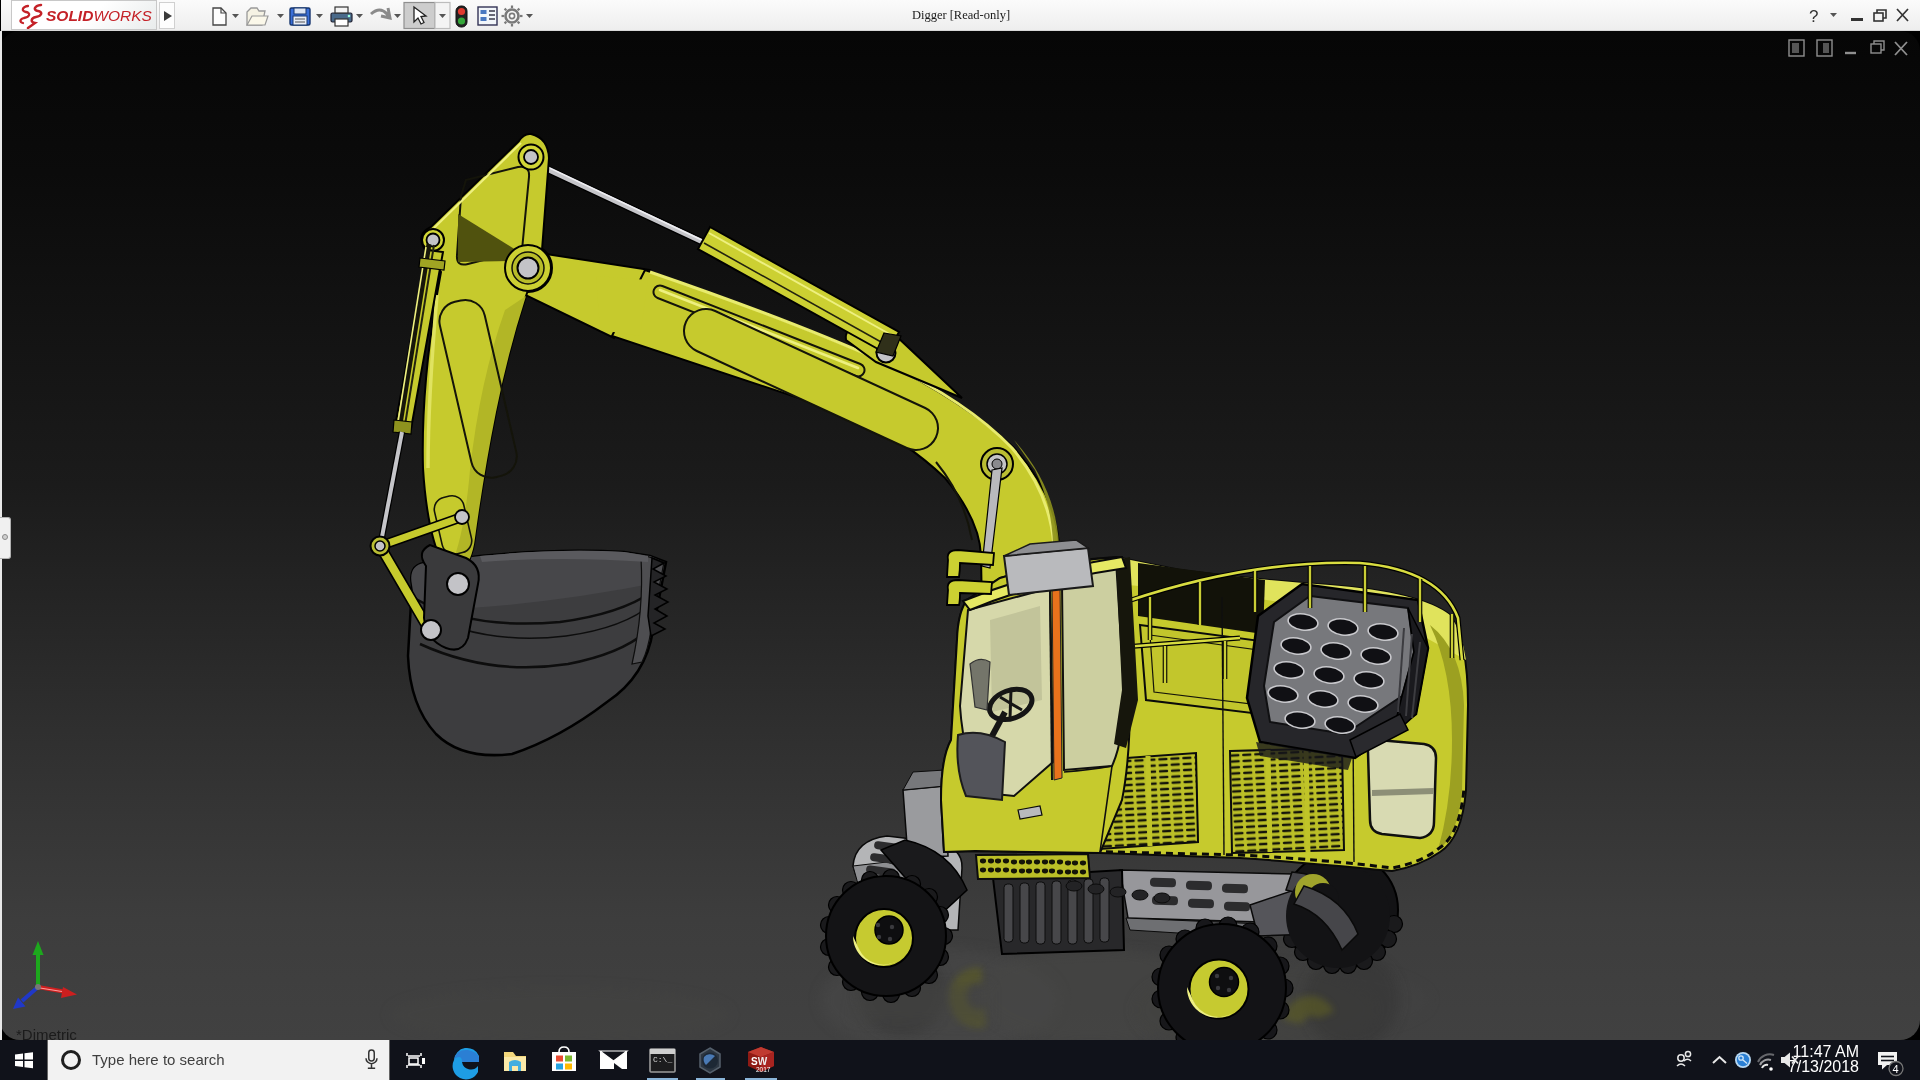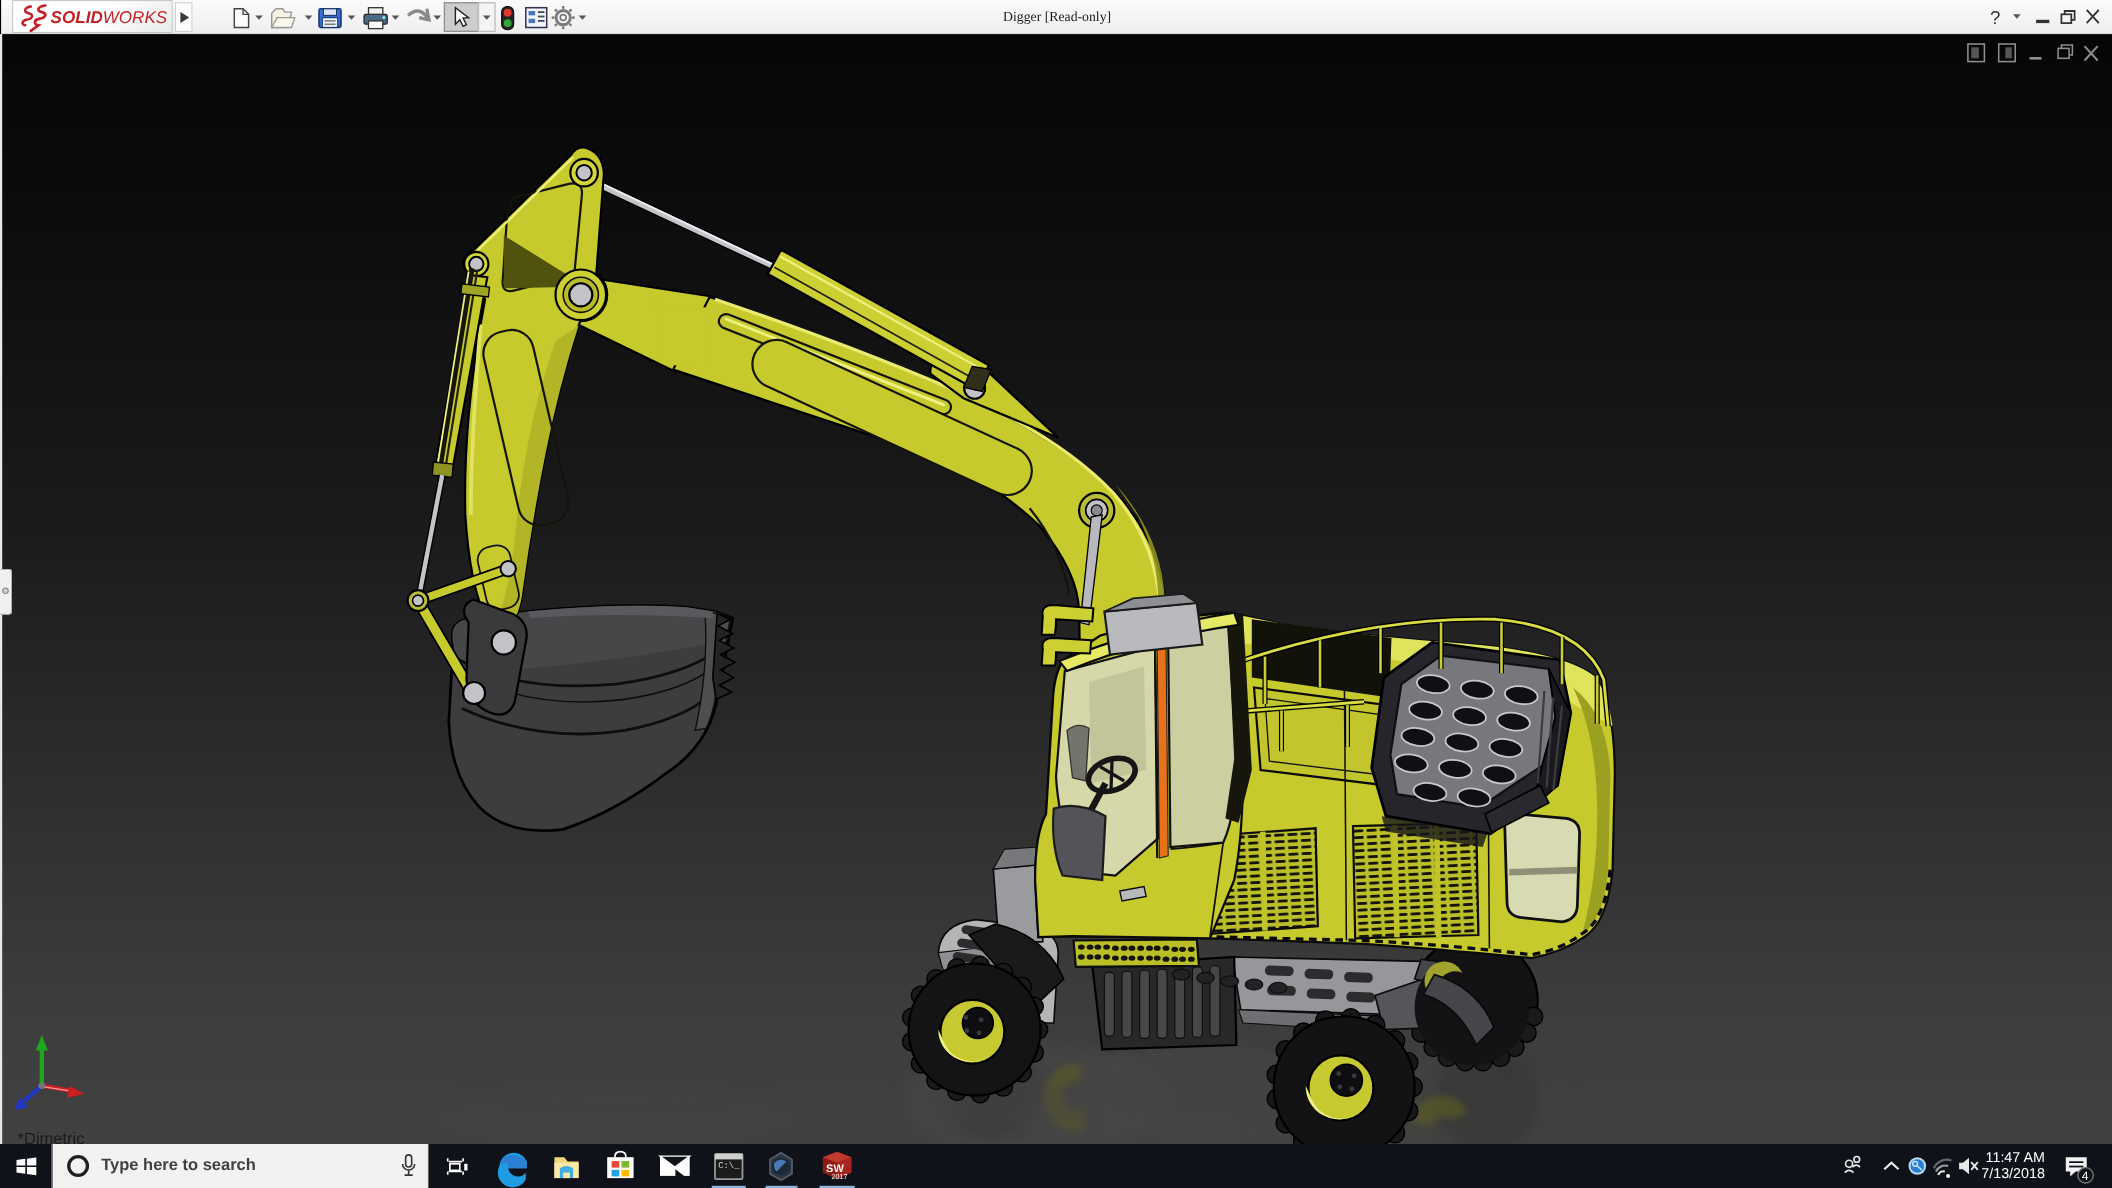--- a/index.html
+++ b/index.html
@@ -1,41 +1,41 @@
 <!DOCTYPE html>
 <html><head>
 <meta charset="utf-8">
 <style>
   html,body{margin:0;padding:0;width:1920px;height:1080px;overflow:hidden;
     font-family:"Liberation Sans",sans-serif;background:#000;}
   #stage{position:relative;width:1920px;height:1080px;}
   
   #viewport{position:absolute;left:0;top:31px;width:1920px;height:1009px;
-    background:linear-gradient(to bottom,#060606 0%,#0b0b0b 14%,#1b1b1b 45%,#2e2e2e 68%,#3d3d3d 88%,#414141 100%);}
+    background:linear-gradient(to bottom,#060606 0%,#0b0b0b 14%,#1b1b1b 45%,#2e2e2e 68%,#3d3d3d 88%,#414141 100%);border-radius:20px;}
   #viewport .leftstrip{position:absolute;left:0;top:0;width:2px;height:1009px;background:#e8e8e8;}
   #vpsvg{position:absolute;left:0;top:0;}
   
   #paneltab{position:absolute;left:0;top:486px;width:10px;height:40px;background:#f0f0f0;
     border:1px solid #b0b0b0;border-left:none;border-radius:0 3px 3px 0;}
   #paneltab .dot{position:absolute;left:2px;top:16px;width:6px;height:6px;border-radius:50%;
     background:#cfcfcf;border:1px solid #8a8a8a;box-sizing:border-box;}
   
   #toolbar{position:absolute;left:1px;top:0;width:1920px;height:31px;
     background:linear-gradient(to bottom,#fbfbfb,#eeeeee);border-bottom:1px solid #d7d7d7;box-sizing:border-box;}
   #swlogo{position:absolute;left:10px;top:0px;width:146px;height:30px;background:linear-gradient(135deg,#ffffff 55%,#e9ecec);
     border:1px solid #c8c8c8;box-sizing:border-box;}
   #swarrow{position:absolute;left:158px;top:2px;width:16px;height:27px;background:#fdfdfd;border:1px solid #d0d0d0;box-sizing:border-box;}
   #swarrow:after{content:"";position:absolute;left:4px;top:8px;border-left:8px solid #3a3a3a;border-top:5px solid transparent;border-bottom:5px solid transparent;}
   #tbtitle{position:absolute;left:0;right:0;top:8px;text-align:center;font-size:12.5px;color:#1a1a1a;font-family:Liberation Serif, serif;}
   
   #taskbar{position:absolute;left:0;top:1040px;width:1920px;height:40px;background:#10121a;}
-  #searchbox{position:absolute;left:47px;top:0px;width:343px;height:40px;background:#f2f2f2;border:1px solid #666;border-top:none;border-bottom:none;box-sizing:border-box;font-weight:bold;}
+  #searchbox{position:absolute;left:47px;top:0px;width:343px;height:40px;background:#f2f2f2;border:1px solid #666;border-top:none;border-bottom:none;box-sizing:border-box;}
   #searchbox .cort{position:absolute;left:13px;top:10px;width:20px;height:20px;border-radius:50%;border:3px solid #1f1f1f;box-sizing:border-box;}
   #searchbox .stxt{position:absolute;left:44px;top:11px;font-size:15px;color:#3f3f3f;}
-  #clock{position:absolute;right:61px;top:4px;text-align:right;color:#fff;font-size:13px;line-height:15px;}
+  #clock{position:absolute;right:61px;top:4px;text-align:right;color:#fff;font-size:16px;line-height:15px;}
 </style>
 </head>
 <body>
 <div id="stage">
   <div id="viewport">
     <svg id="vpsvg" width="1920" height="1009" viewBox="0 31 1920 1009" xmlns="http://www.w3.org/2000/svg">
       <defs>
         <filter id="blur3" x="-30%" y="-30%" width="160%" height="160%">
             <feGaussianBlur stdDeviation="3"></feGaussianBlur>
           </filter>

